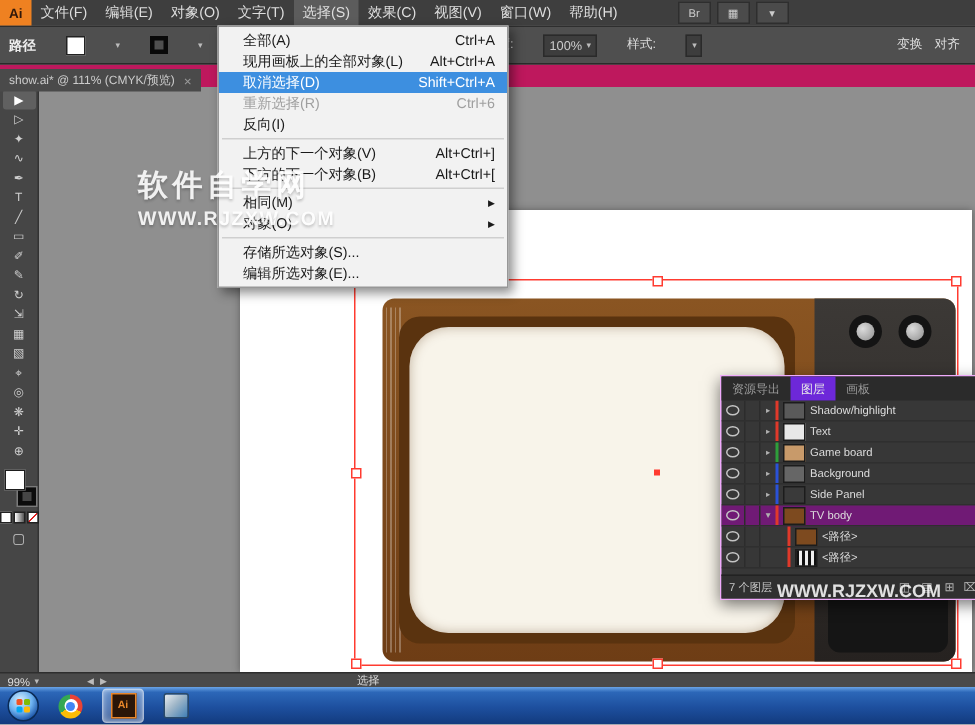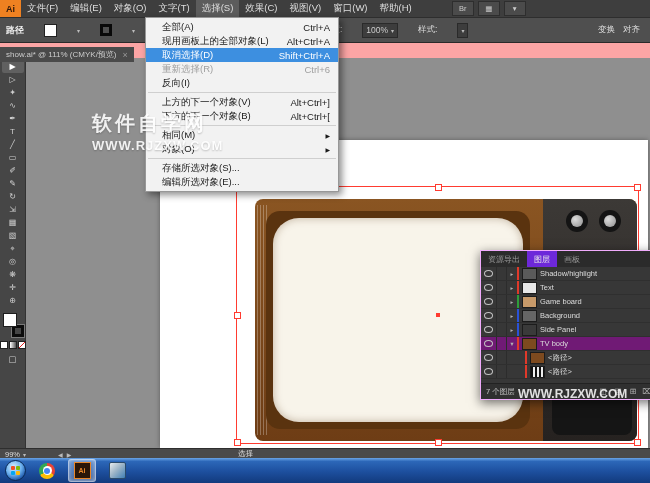--- a/index.html
+++ b/index.html
@@ -18,21 +18,21 @@
   .cb-bold{font-weight:bold;font-size:9px;color:#eee;}
   .sw{width:11px;height:11px;border:1px solid #222;}
   .sw-fill{background:#fff;}
   .sw-stroke{background:#4f4f4f;border:3px solid #090909;width:6px;height:6px;}
   .cb-box{background:#3d3d3d;border:1px solid #2a2a2a;height:13px;display:flex;align-items:center;gap:3px;padding:0 3px;color:#ccc;}
   .chev{font-size:6px;color:#bbb;}
   .cb-sep{width:1px;height:16px;background:#3a3a3a;}
   .cb-right{margin-left:auto;display:flex;gap:8px;padding-right:4px;align-items:center;}
 
   
-  .tabrow{position:absolute;left:0;top:43px;width:650px;height:15px;background:#fca5a5;z-index:20;}
+  .tabrow{position:absolute;left:0;top:43px;width:650px;height:15px;background:#be185d;z-index:20;}
   .doc-tab{display:inline-flex;align-items:center;height:15px;padding:0 6px;background:#4a4a4a;color:#ccc;font-size:8px;gap:6px;}
   .tab-close{color:#999;font-size:9px;}
 
   
   .toolbar{position:absolute;left:0;top:58px;width:26px;height:390px;background:#464646;border-right:1px solid #333;z-index:15;display:flex;flex-direction:column;align-items:center;padding-top:2px;box-sizing:border-box;}
   .tool{width:22px;height:13px;display:flex;align-items:center;justify-content:center;font-size:8px;color:#cfcfcf;}
   .tool.active{background:#606060;border-radius:2px;color:#fff;}
   .swatches{position:relative;width:22px;height:25px;margin-top:5px;}
   .fill-sw{position:absolute;left:1px;top:1px;width:12px;height:12px;background:#fff;border:1px solid #1d1d1d;z-index:2;}
   .stroke-sw{position:absolute;right:0;bottom:0;width:6px;height:6px;border:3px solid #0c0c0c;background:#464646;box-shadow:0 0 0 1px #7a7a7a;}

